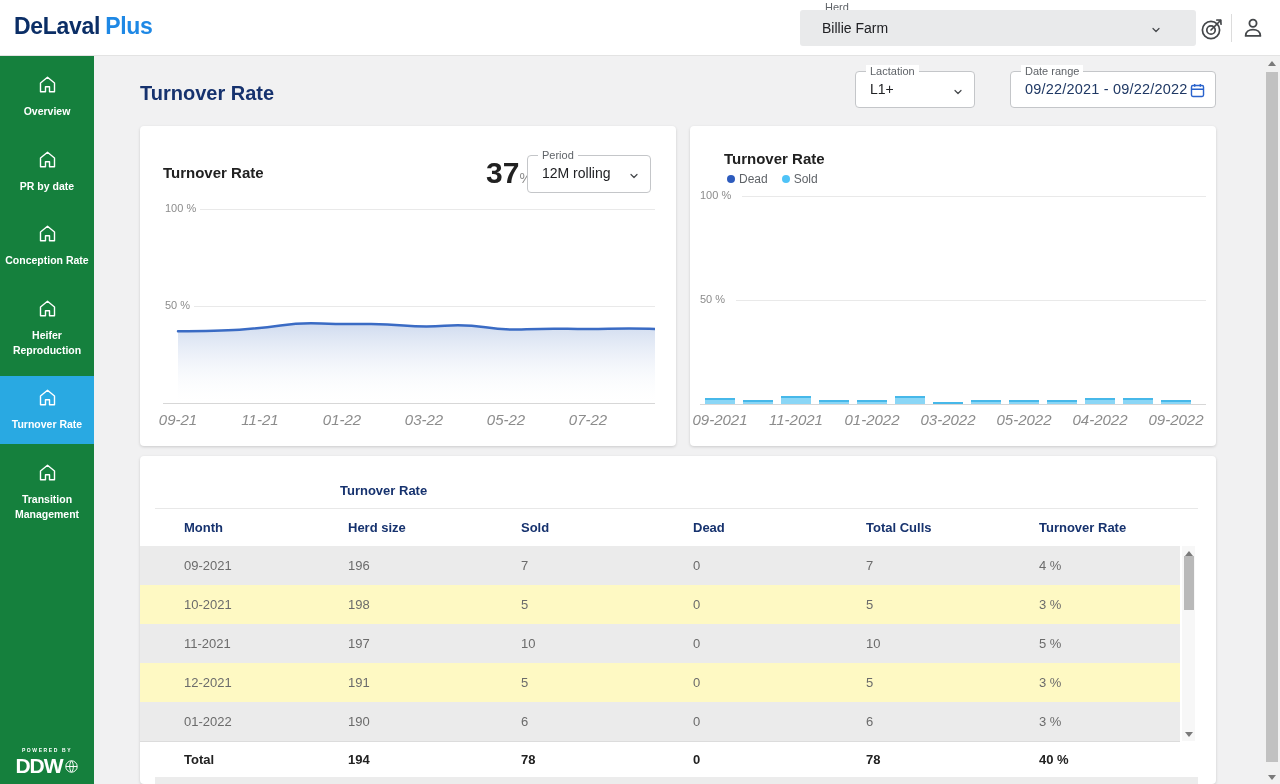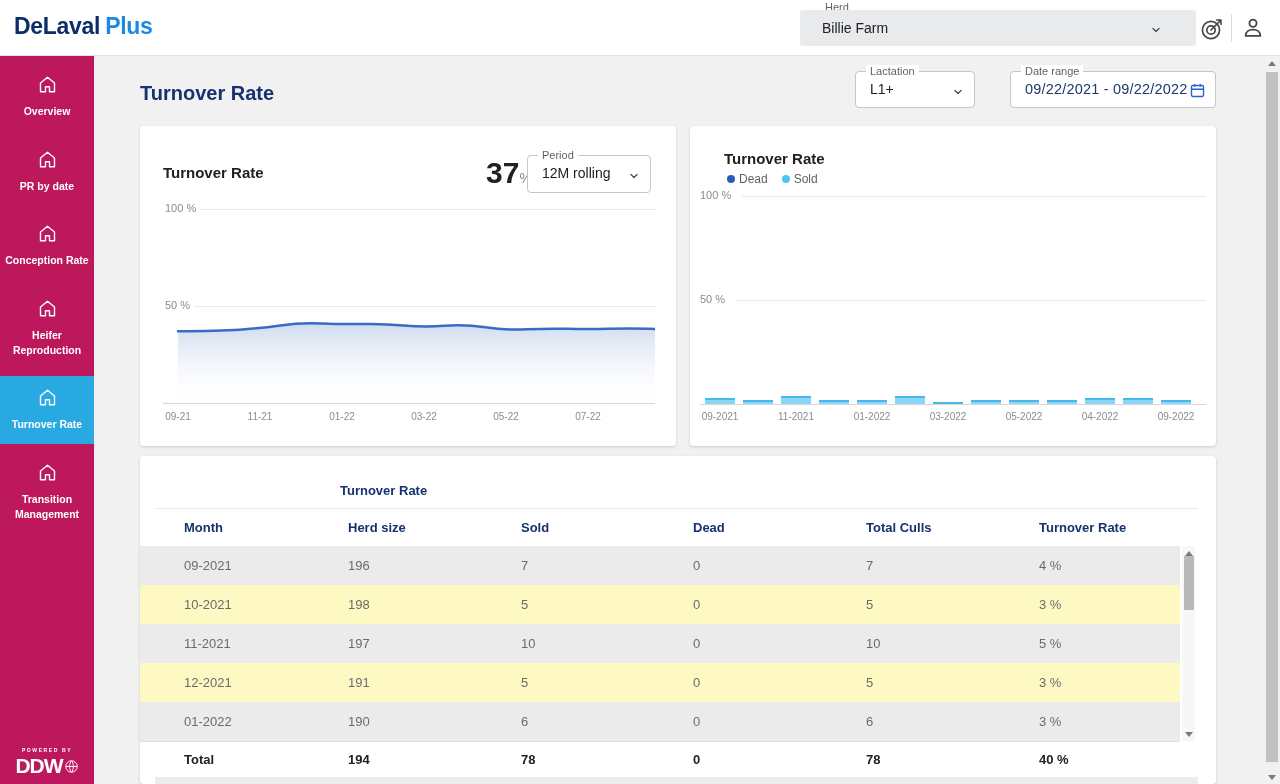--- a/index.html
+++ b/index.html
@@ -12,21 +12,21 @@
   .logo .p1 { color:#0b2e66; } .logo .p2 { color:#1e88e5; margin-left:5px; }
   .herd-label { position:absolute; left:825px; top:1px; font-size:11px; color:#5f6368; }
   .herd-box { position:absolute; left:800px; top:10px; width:396px; height:36px; background:#e9eaeb; border-radius:3px; cursor:pointer; }
   .herd-value { position:absolute; left:22px; top:10px; font-size:14px; color:#202124; }
   .herd-box .chev { position:absolute; right:34px; top:12px; }
   .top-icon { position:absolute; top:15px; cursor:pointer; }
   .ti-target { left:1199px; } .ti-person { left:1240px; }
   .ti-divider { position:absolute; left:1231px; top:14px; width:1px; height:28px; background:#dcdcdc; }
 
   
-  .sidebar { position:absolute; left:0; top:56px; width:94px; height:728px; background:#be185d; z-index:9; }
+  .sidebar { position:absolute; left:0; top:56px; width:94px; height:728px; background:#15803d; z-index:9; }
   .nav-item { display:flex; flex-direction:column; align-items:center; padding:11px 3px 12px; margin-top:7px; cursor:pointer; }
   .nav-item.active { background:#29a9e2; }
   .nav-label { color:#fff; font-size:10.5px; font-weight:700; text-align:center; line-height:1.4; margin-top:5px; }
   .ddw { position:absolute; bottom:6px; left:0; width:94px; text-align:center; color:#fff; }
   .ddw .pby { font-size:5px; letter-spacing:1.6px; font-weight:700; display:block; margin-bottom:1px; }
   .ddw .brand { font-size:21px; font-weight:800; letter-spacing:-1px; vertical-align:middle; }
   .ddw svg { vertical-align:middle; margin-left:1px; }
 
   
   .page-title { position:absolute; left:140px; top:82px; font-size:20px; font-weight:700; color:#16326e; }
@@ -47,21 +47,21 @@
   .card-title { position:absolute; font-size:15px; font-weight:700; color:#212121; }
 
   .kpi { position:absolute; left:346px; top:30px; }
   .kpi-val { font-size:30px; font-weight:700; color:#212121; }
   .kpi-unit { font-size:14px; color:#8a8a8a; }
   .sel-period { left:387px; top:29px; width:124px; height:38px; }
 
   .grid { position:absolute; height:1px; background:#e9e9e9; }
   .axis { position:absolute; height:1px; background:#d7d7d7; }
   .ylab { position:absolute; font-size:11px; color:#8c8c8c; }
-  .tick { position:absolute; font-size:10px; color:#8c8c8c; transform:translateX(-50%); white-space:nowrap; }
+  .tick { position:absolute; font-size:15px; color:#8c8c8c; transform:translateX(-50%); white-space:nowrap;font-style:italic; }
 
   .legend { position:absolute; left:37px; top:46px; display:flex; gap:14px; }
   .legend-item { display:flex; align-items:center; font-size:12px; color:#5f6368; }
   .legend-dot { width:8px; height:8px; border-radius:50%; margin-right:4px; display:inline-block; }
 
   .bar-plot { position:absolute; left:10px; top:70px; width:506px; height:208px; }
   .bar { position:absolute; bottom:0; width:30px; background:#8ad6f6; border-top:2px solid #47b8e9; }
 
   
   .table-title { position:absolute; left:200px; top:27px; font-size:13px; font-weight:700; color:#16326e; }

